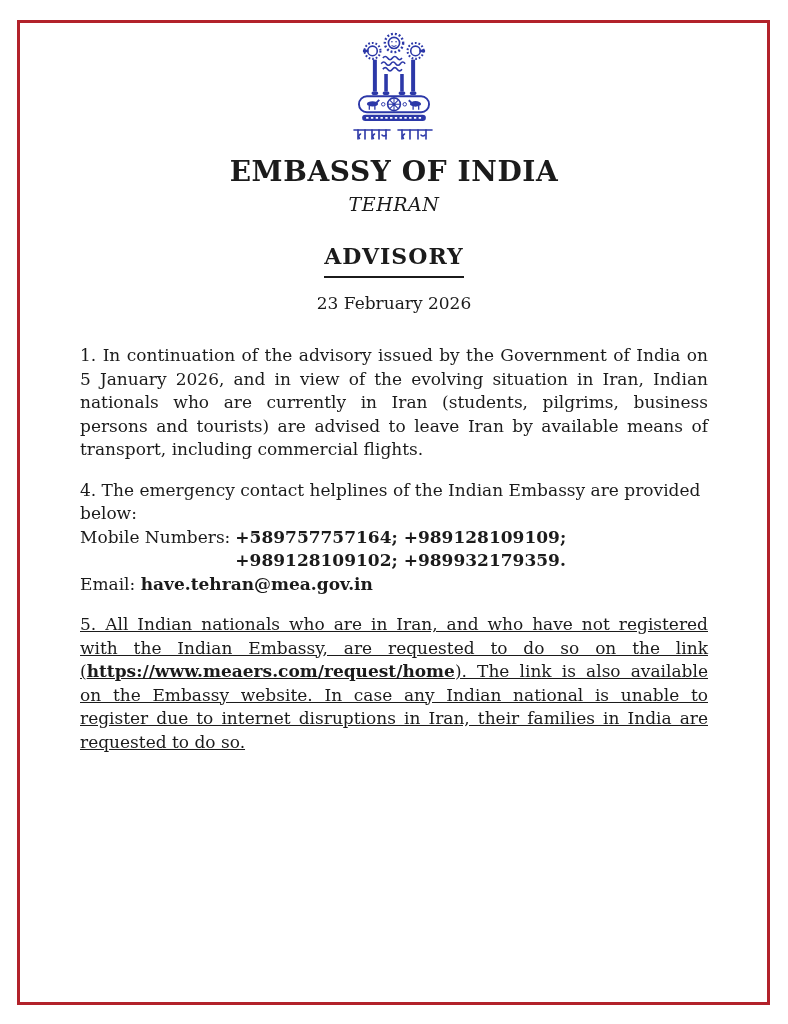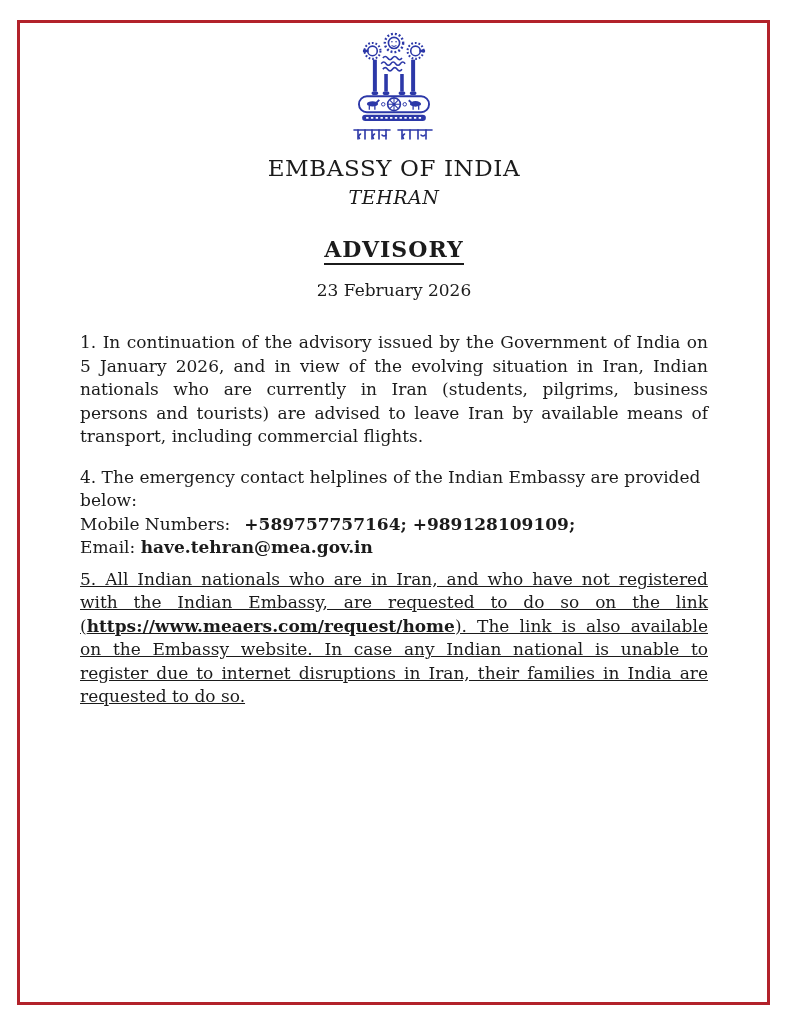--- a/index.html
+++ b/index.html
@@ -28,55 +28,55 @@
     position:absolute;
     left:80px;top:20px;
     width:628px;
   }
   .header{ text-align:center; }
   .emblem-wrap{ margin-top:11px; }
   .emblem-svg{ display:block; margin:0 auto; }
   .motto-svg{ display:block; margin:2px auto 0; }
   .org-title{
     margin:12px 0 0;
-    font-size:23px;
-    font-weight:normal;
+    font-size:28px;
+    font-weight:bold;
     letter-spacing:0.6px;
   }
   .org-city{
     margin:5px 0 0;
     font-size:19px;
     letter-spacing:0.5px;
     font-style:italic;
   }
   .doc-title{
     display:inline-block;
     margin:28px 0 0;
     font-size:22px;
     font-weight:bold;
     letter-spacing:1px;
     border-bottom:2.5px solid var(--ink);
-    padding-bottom:1px;
+    padding-bottom:7px;
   }
   .date-row{
     text-align:center;
     font-size:17px;
     margin-top:15px;
     margin-bottom:31px;
   }
   .para{
     font-size:17px;
     line-height:23.5px;
     text-align:justify;
-    margin:8px 0 17px 0;
+    margin:0 0 17px 0;
   }
   .para:last-child{ margin-bottom:0;text-decoration:underline; }
-  .contact-block{ margin:0 0 0 0; font-size:17px; line-height:23.5px; }
+  .contact-block{ margin:0 0 17px 0; font-size:17px; line-height:23.5px; }
   .contact-intro{ text-align:left; margin:0; }
-  .contact-row{ display:flex; gap:14px; }
+  .contact-row{ display:flex; gap:5px; }
   .contact-row .nums span{ display:block; font-weight:bold; }
   .email-row .email{ font-weight:bold; }
   b,.bold{ font-weight:bold; }
 </style>
 </head>
 <body>
 
 <div class="page-border"></div>
 
 <div class="content">
@@ -176,20 +176,21 @@
   <p class="para">1. In continuation of the advisory issued by the Government of India on 5 January 2026, and in view of the evolving situation in Iran, Indian nationals who are currently in Iran (students, pilgrims, business persons and tourists) are advised to leave Iran by available means of transport, including commercial flights.</p>
 
 
 
   <div class="contact-block">
     <p class="contact-intro">4. The emergency contact helplines of the Indian Embassy are provided below:</p>
     <div class="contact-row">
       <span class="label">Mobile Numbers:</span>
       <span class="nums">
         <span>+589757757164; +989128109109;</span>
+        <span>+989128109102; +989932179359.</span>
       </span>
     </div>
     <div class="email-row">
       <span>Email:</span>
       <span class="email">have.tehran@mea.gov.in</span>
     </div>
   </div>
 
   <p class="para"><span>5. All Indian nationals who are in Iran, and who have not registered with the Indian Embassy, are requested to do so on the link (</span><b>https://www.meaers.com/request/home</b><span>). The link is also available on the Embassy website. In case any Indian national is unable to register due to internet disruptions in Iran, their families in India are requested to do so.</span></p>
 

